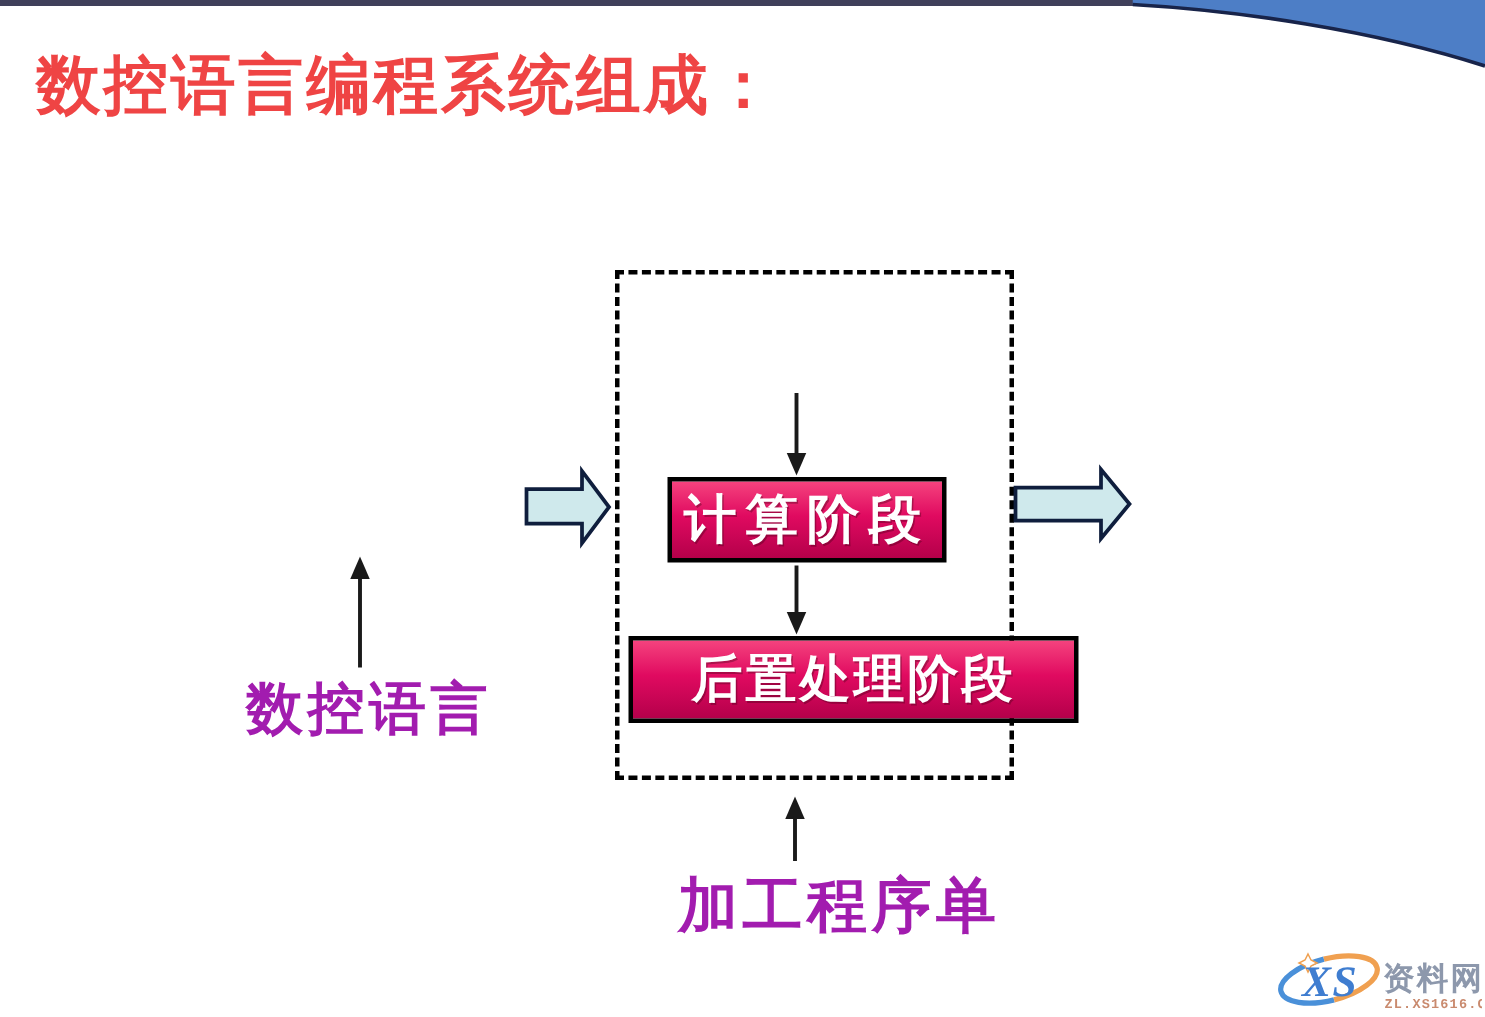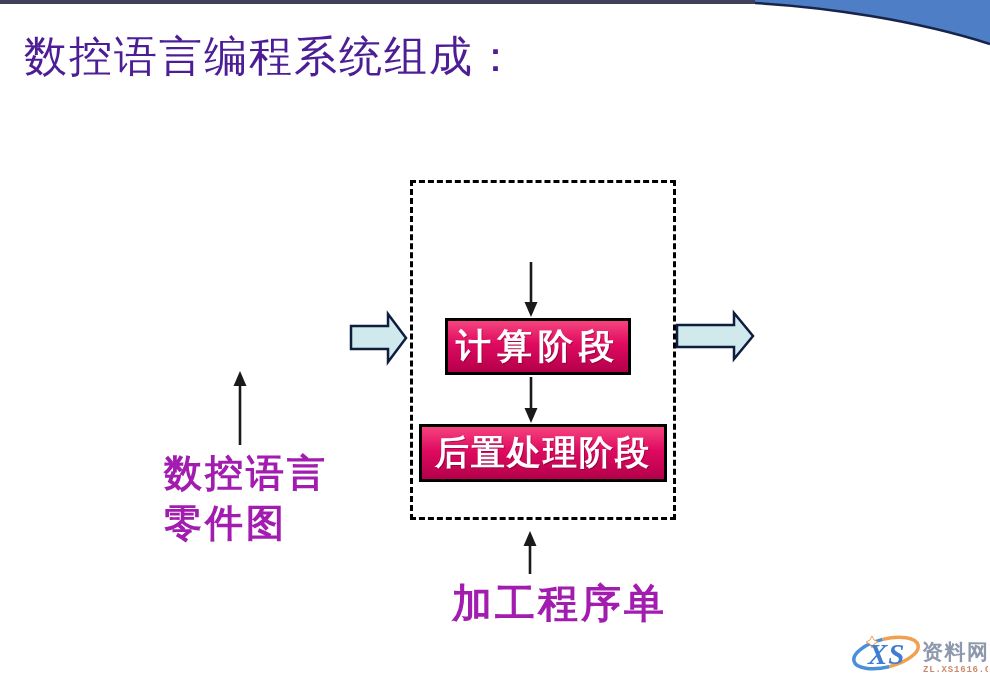--- a/index.html
+++ b/index.html
@@ -20,43 +20,43 @@
   }
   .corner-svg {
     position: absolute;
     left: 755px; top: 0;
     width: 235px; height: 48px;
   }
   .slide-title {
     position: absolute;
     left: 24px; top: 28px;
     font-size: 43px;
-    font-weight: normal;
-    color: #4c1d95;
+    font-weight: bold;
+    color: #ef4444;
     letter-spacing: 2px;
     white-space: nowrap;
   }
   .pink-box {
     position: absolute;
     background: linear-gradient(180deg, #f5437e 0%, #e2race 0%, #e00a60 45%, #b4004a 100%);
     background: linear-gradient(180deg, #f5437e 0%, #e00a60 45%, #b4004a 100%);
     border: 3px solid #000000;
     color: #ffffff;
     display: flex;
     align-items: center;
     justify-content: center;
     font-weight: bold;
     letter-spacing: 3px;
     white-space: nowrap;
     text-shadow: 1px 1px 0 rgba(60,0,20,0.35);
   }
   .box-source { left: 148px; top: 297px; width: 206px; height: 57px; font-size: 35px; }
   .box-stage1 { left: 419px; top: 202px; width: 247px; height: 58px; font-size: 35px; }
   .box-stage2 { left: 445px; top: 318px; width: 186px; height: 57px; font-size: 35px; letter-spacing: 6px; }
-  .box-stage3 { left: 419px; top: 424px; width: 248px; height: 58px; font-size: 34px; letter-spacing: 2px; }
+  .box-stage3 { left: 419px; top: 424px; width: 300px; height: 58px; font-size: 34px; letter-spacing: 2px; }
   .box-output { left: 757px; top: 290px; width: 224px; height: 58px; font-size: 36px; letter-spacing: 4px; }
   .dashed-frame {
     position: absolute;
     left: 410px; top: 180px;
     width: 266px; height: 340px;
     border: 3px dashed #000000;
     background: transparent;
   }
   .arrow-svg { position: absolute; overflow: visible; }
   .caption {
@@ -109,21 +109,20 @@
     <polygon points="1,15 58,15 58,3 77,26 58,49 58,37 1,37" fill="#cfe9ec" stroke="#0f1e3d" stroke-width="2.5"></polygon>
   </svg>
 
 
   <svg class="arrow-svg" style="left:230px; top:371px;" width="20" height="75">
     <polygon points="10,0 3.5,15 16.5,15" fill="#1a1a1a"></polygon>
     <line x1="10" y1="13" x2="10" y2="74" stroke="#1a1a1a" stroke-width="2.6"></line>
   </svg>
   <div class="caption caption-source">
     <div>数控语言</div>
-    <div>零件图</div>
   </div>
 
   <svg class="arrow-svg" style="left:520px; top:531px;" width="20" height="44">
     <polygon points="10,0 3.5,15 16.5,15" fill="#1a1a1a"></polygon>
     <line x1="10" y1="13" x2="10" y2="43" stroke="#1a1a1a" stroke-width="2.6"></line>
   </svg>
   <div class="caption caption-compiler">加工程序单</div>
 
   <svg class="logo-svg" viewBox="0 0 138 46">
     <defs>

